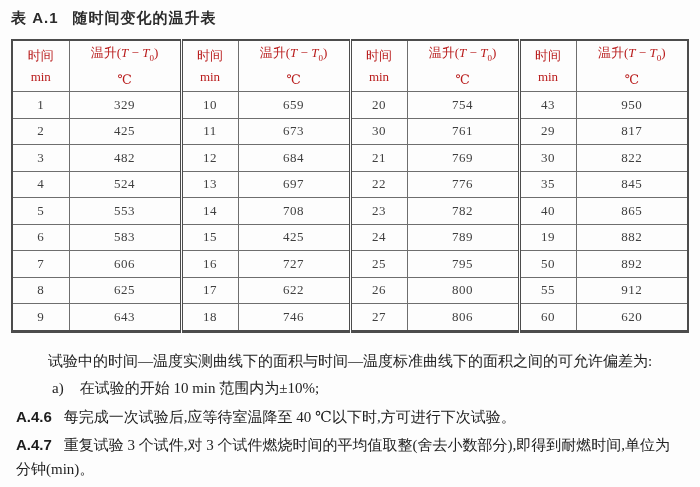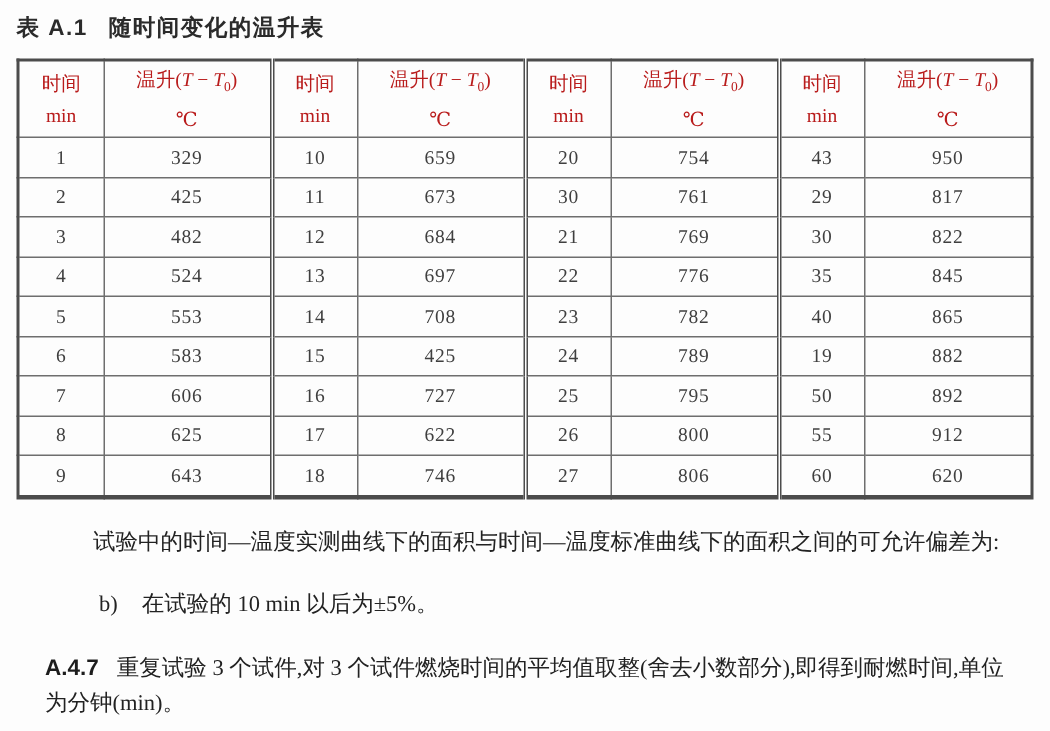--- a/index.html
+++ b/index.html
@@ -51,21 +51,21 @@
   sub { font-size:9px; }
 
   
   .notes {
     margin-top:17px;
     font-size:15px;
     line-height:23.5px;
     color:#222;
     padding:0 1px;
   }
-  .notes p { margin:18px; }
+  .notes p { margin:4px; }
   .para-indent { text-indent:32px; }
   .item-line { padding-left:36px; }
   .item-label { margin-right:16px; }
   .clause-label {
     font-family:"Liberation Sans","DejaVu Sans",sans-serif;
     font-weight:bold;
     color:#1d1d1d;
     margin-right:12px;
   }
 </style>
@@ -215,20 +215,23 @@
           <td>806</td>
           <td class="sep">60</td>
           <td>620</td>
         </tr>
       </tbody>
     </table>
 
   <div class="notes">
     <p class="para-indent">试验中的时间—温度实测曲线下的面积与时间—温度标准曲线下的面积之间的可允许偏差为:</p>
     <p class="item-line">
-      <span class="item-label">b)</span><span>在试验的 10 min 以后为±5%。</span>
+      <span class="item-label">a)</span><span>在试验的开始 10 min 范围内为±10%;</span>
+    </p>
+    <p>
+      <span class="clause-label">A.4.6</span><span>每完成一次试验后,应等待室温降至 40 ℃以下时,方可进行下次试验。</span>
     </p>
     <p>
       <span class="clause-label">A.4.7</span><span>重复试验 3 个试件,对 3 个试件燃烧时间的平均值取整(舍去小数部分),即得到耐燃时间,单位为分钟(min)。</span>
     </p>
   </div>
 
 </div>
 
 </body></html>

